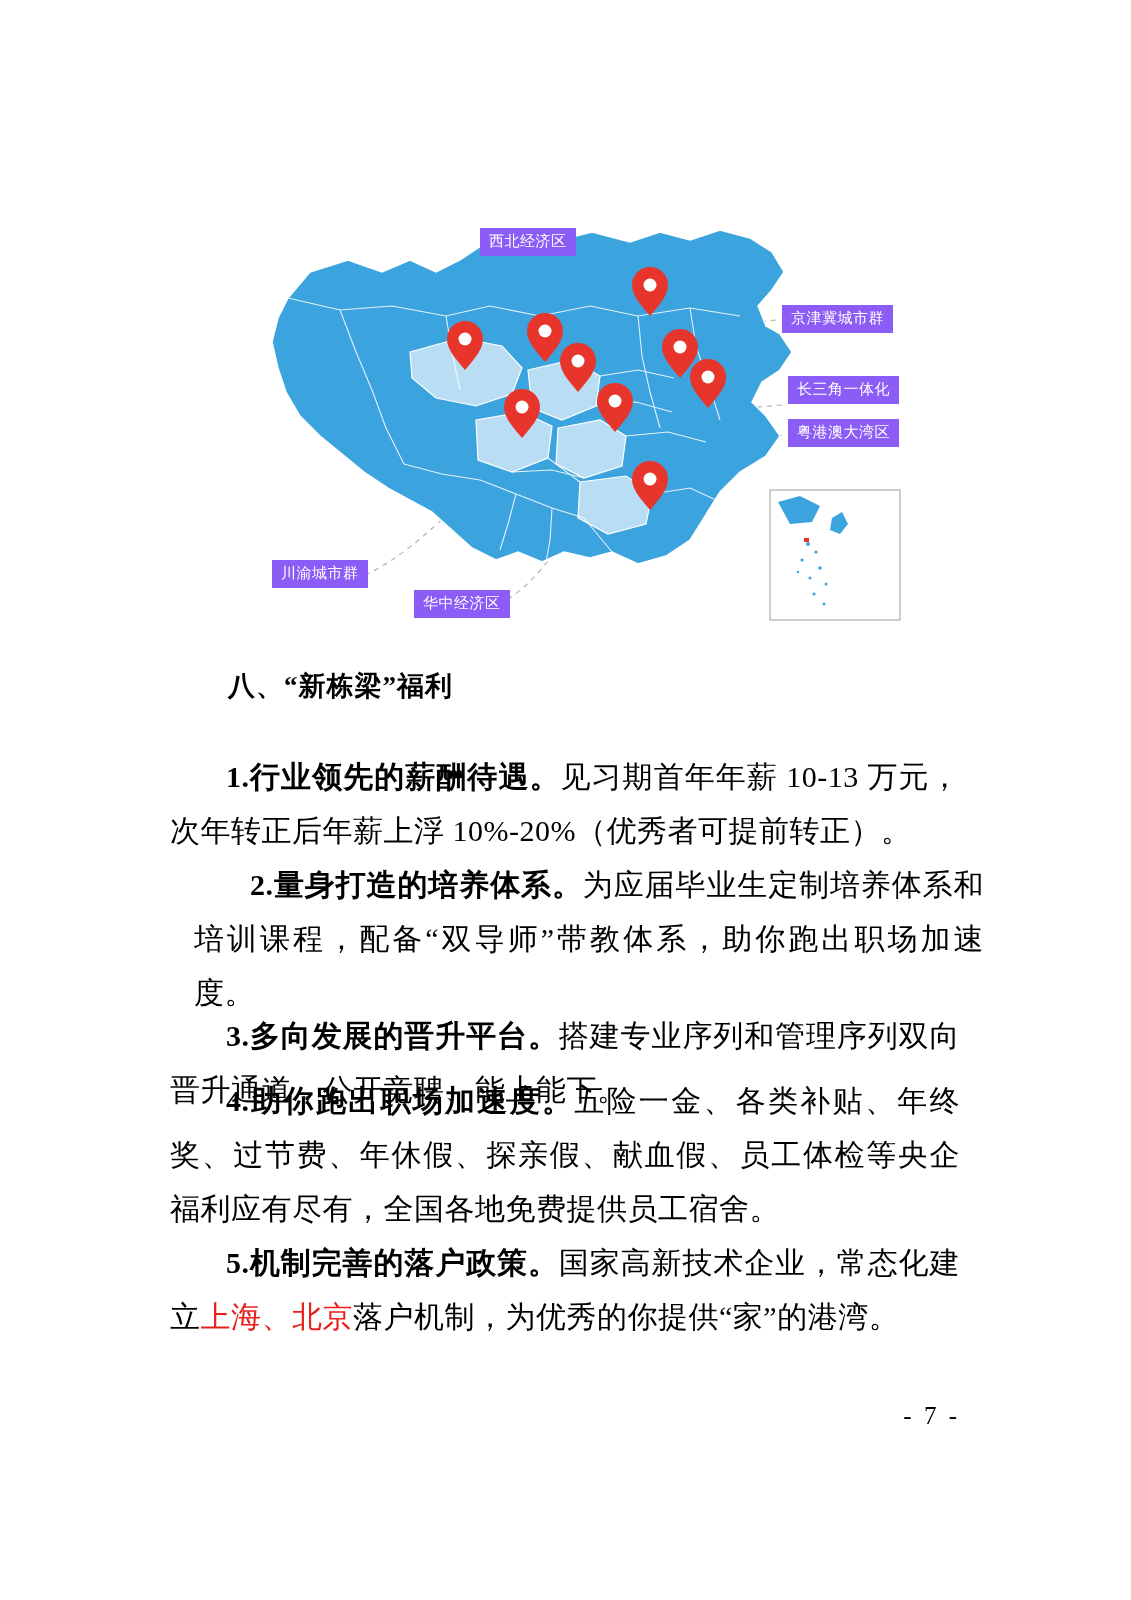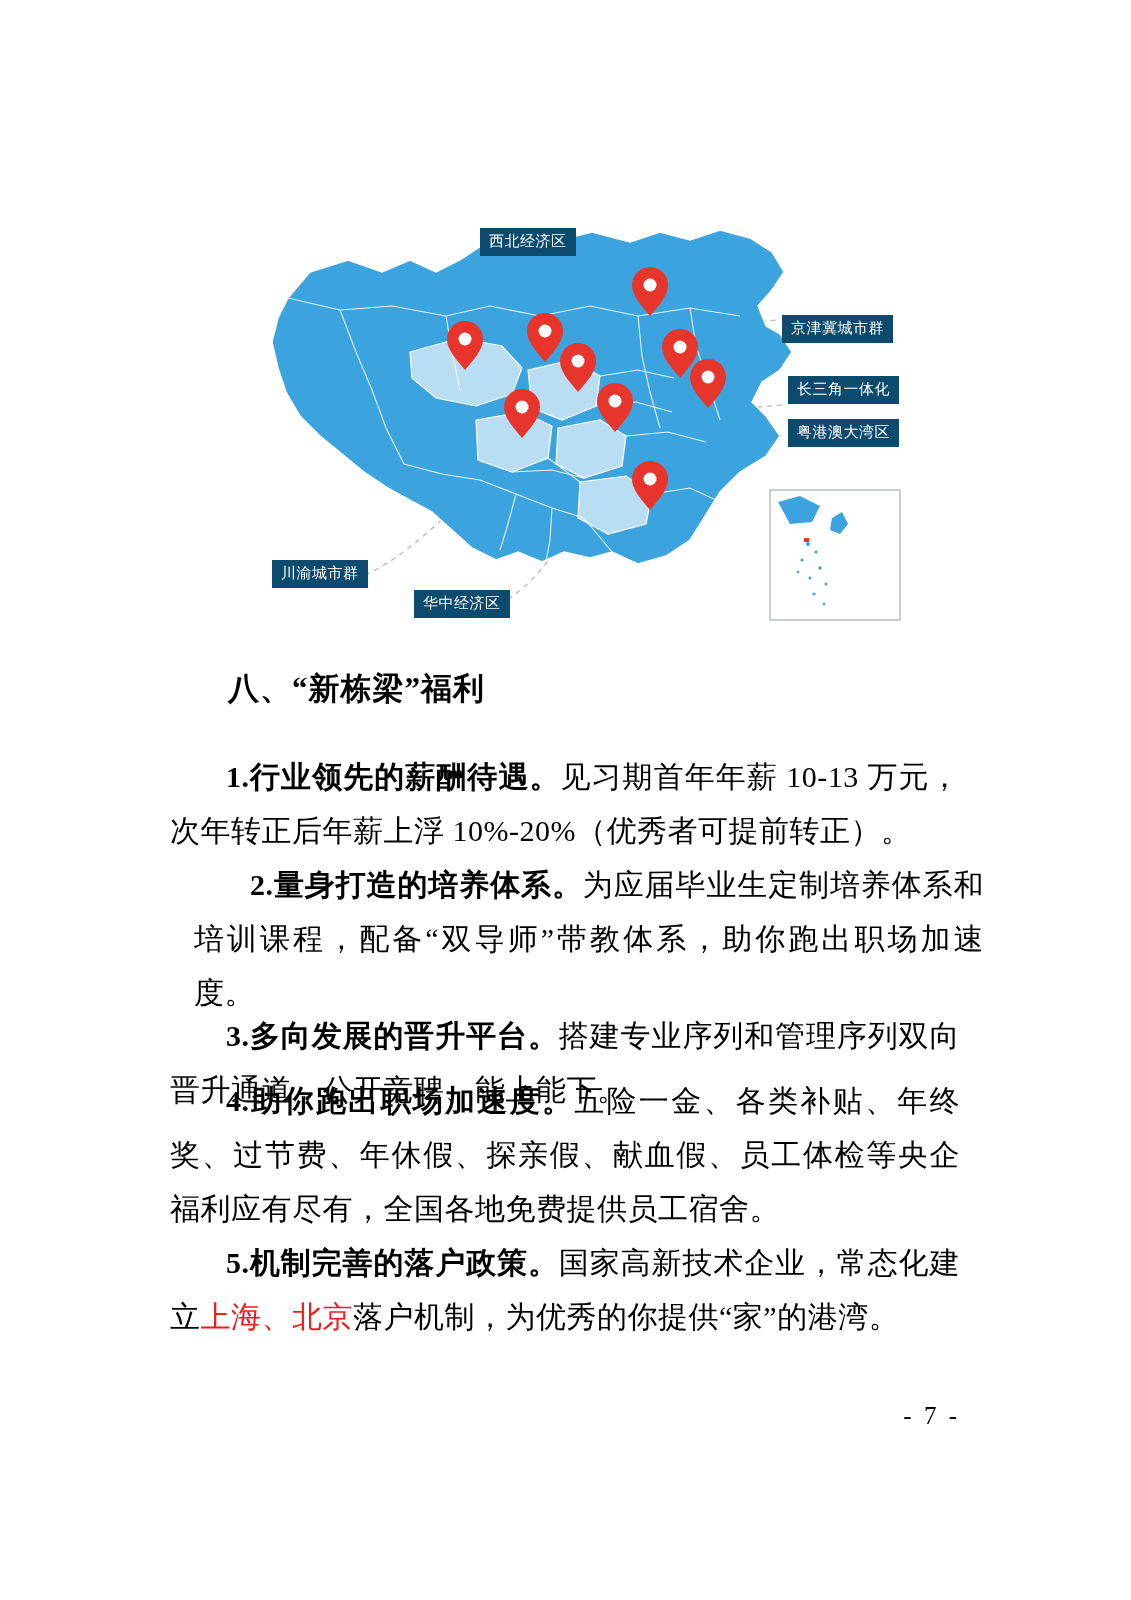--- a/index.html
+++ b/index.html
@@ -31,35 +31,35 @@
     height: 520px;
   }
   .map-canvas {
     position: absolute;
     left: 0; top: 0;
     width: 810px;
     height: 520px;
   }
   .map-label {
     position: absolute;
-    background: #0c4a6e;
+    background: #8b5cf6;
     color: #fff;
     font-family: "Liberation Sans", sans-serif;
     font-size: 15px;
     line-height: 1.25;
     padding: 4px 9px 5px 9px;
     white-space: nowrap;
     letter-spacing: 0.5px;
   }
   
   .heading {
     position: absolute;
     left: 228px;
     top: 668px;
-    font-size: 31px;
+    font-size: 27px;
     font-weight: bold;
     letter-spacing: 1px;
     font-family: "Liberation Serif", serif;
   }
   .para {
     position: absolute;
     left: 170px;
     width: 790px;
     font-size: 30px;
     line-height: 54px;
@@ -202,21 +202,21 @@
           <circle cx="666" cy="464" r="1.5"></circle>
           <circle cx="654" cy="474" r="1.6"></circle>
           <circle cx="664" cy="484" r="1.4"></circle>
           <circle cx="638" cy="452" r="1.3"></circle>
         </g>
         <rect x="644" y="418" width="5" height="4" fill="#e8352b"></rect>
       </g>
     </svg>
 
     <div class="map-label" style="left:320px; top:108px;">西北经济区</div>
-    <div class="map-label" style="left:622px; top:195px;">京津冀城市群</div>
+    <div class="map-label" style="left:622px; top:185px;">京津冀城市群</div>
     <div class="map-label" style="left:628px; top:256px;">长三角一体化</div>
     <div class="map-label" style="left:628px; top:299px;">粤港澳大湾区</div>
     <div class="map-label" style="left:100px; top:440px;margin-left:12px;">川渝城市群</div>
     <div class="map-label" style="left:254px; top:470px;">华中经济区</div>
   </div>
 
   <div class="heading">八、“新栋梁”福利</div>
 
   <div class="para" style="top:750px;">
     <span class="indent"></span><b>1.</b><b>行业领先的薪酬待遇。</b><span>见习期首年年薪 10-13 万元，次年转正后年薪上浮 10%-20%（优秀者可提前转正）。</span>

